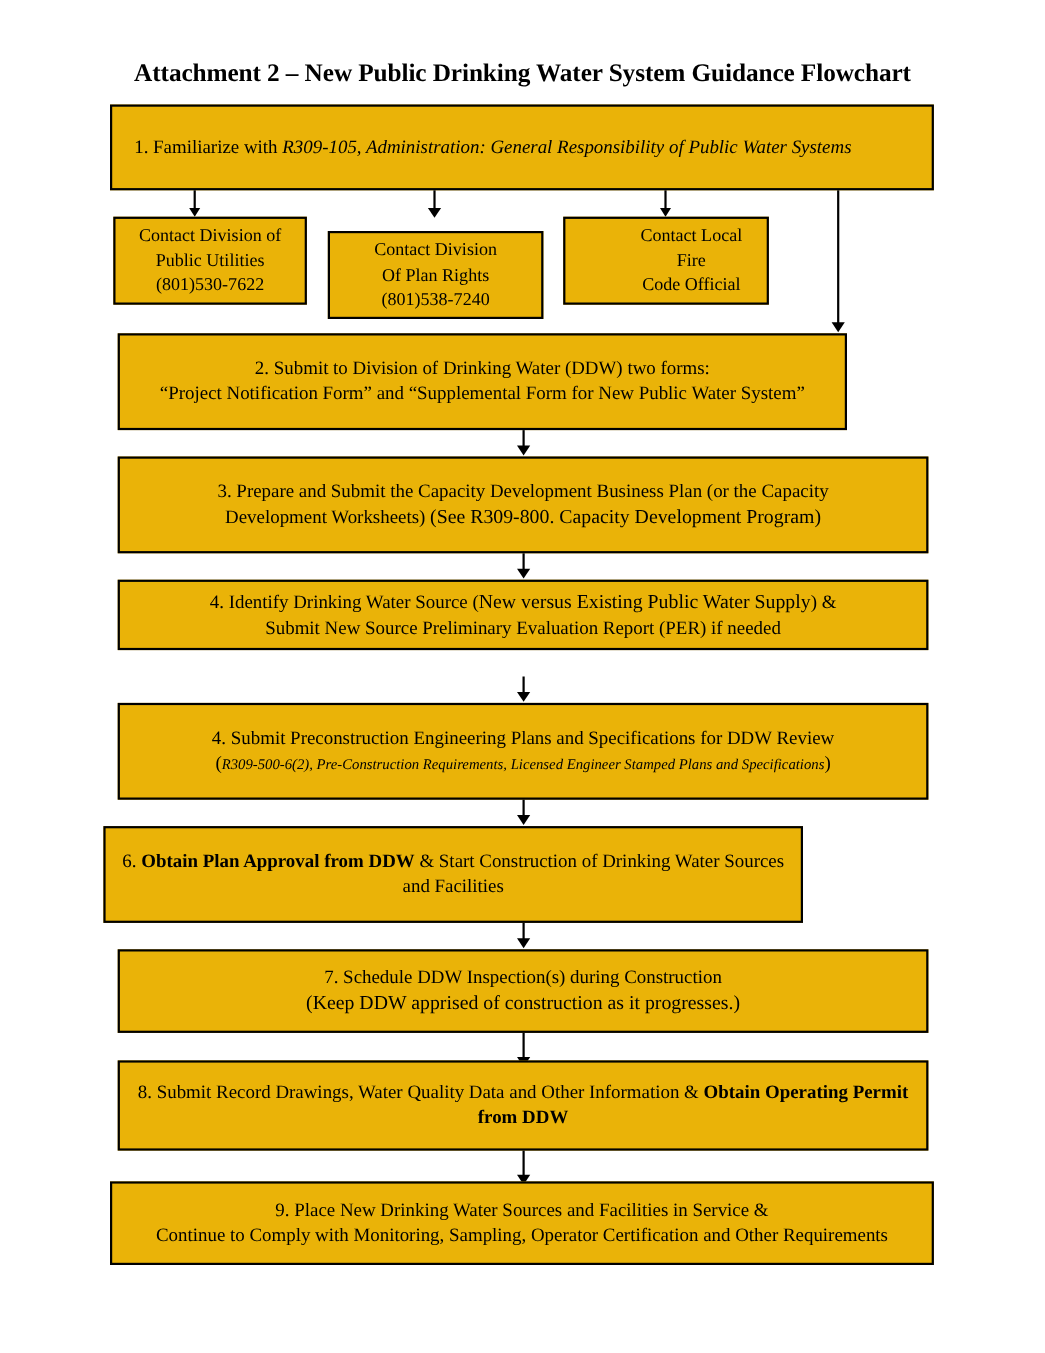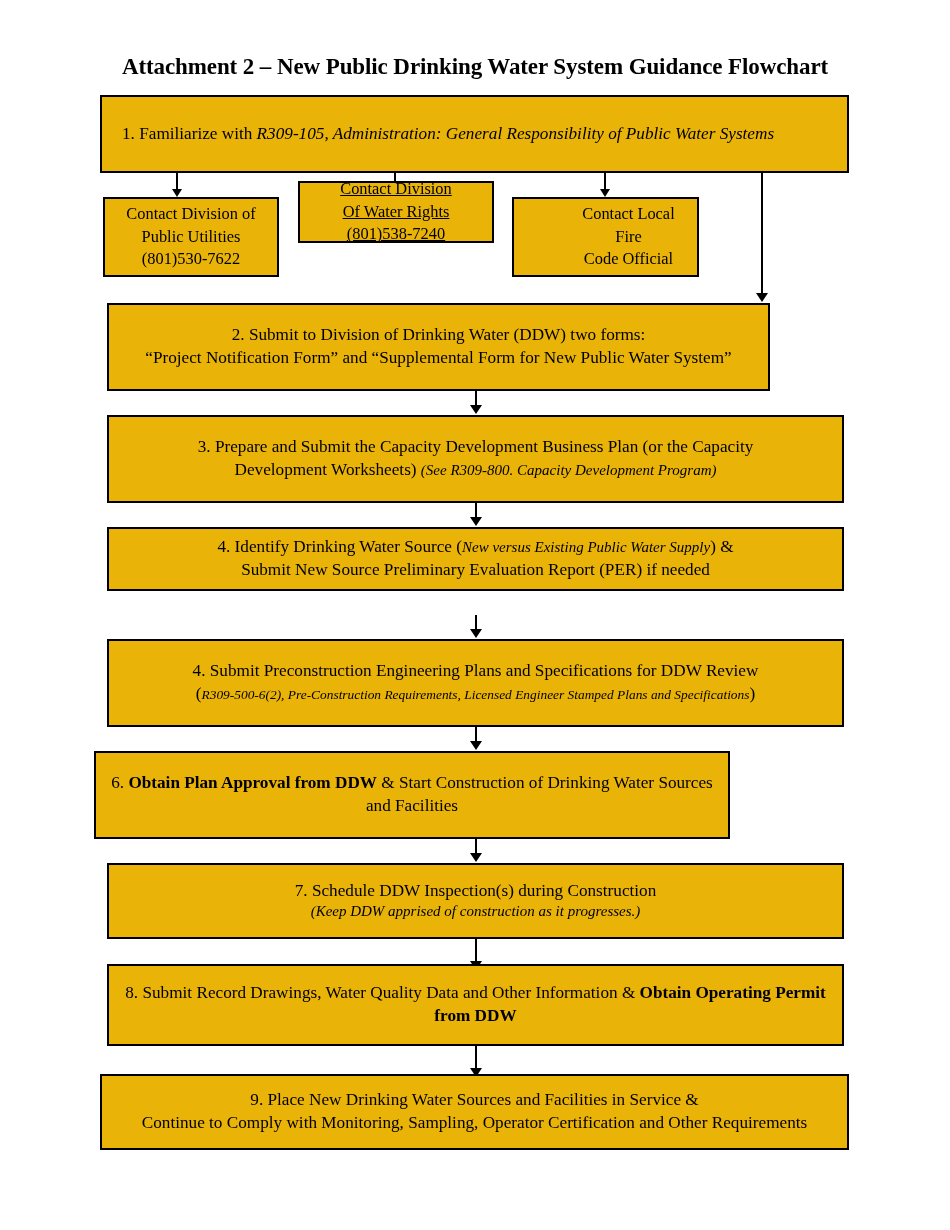--- a/index.html
+++ b/index.html
@@ -48,21 +48,21 @@
   .box-inner {
     width: 100%;
     padding: 0 10px;
     box-sizing: border-box;
     line-height: 1.33;
   }
 
   .txt-main   { font-size: 17.2px; }
   .ital       { font-style: italic; }
   .ital-sm    { font-style: italic; font-size: 13.4px; }
-  .ital-sm2   { font-style: italic; font-size: 15px; }
+  .ital-sm2   { font-size: 18px; }
   .bold       { font-weight: bold; }
 
   .contact-box .box-inner { line-height: 1.38; font-size: 16.4px; }
   .contact-box { border-width: 2.2px; }
 
   
   .vline {
     position: absolute;
     width: 2.2px;
     background: #000000;
@@ -109,24 +109,24 @@
   <div class="arrowhead" style="left:755.9px; top:293px;"></div>
 
   <div class="box contact-box" style="left:103px; top:197px; width:176px; height:80px;">
     <div class="box-inner">
       <div>Contact Division of</div>
       <div>Public Utilities</div>
       <div>(801)530-7622</div>
     </div>
   </div>
 
-  <div class="box contact-box" style="left:298px; top:181px; width:196px; height:62px;text-decoration:underline;">
+  <div class="box contact-box" style="left:298px; top:210px; width:196px; height:80px;">
     <div class="box-inner">
       <div>Contact Division</div>
-      <div>Of Water Rights</div>
+      <div>Of Plan Rights</div>
       <div>(801)538-7240</div>
     </div>
   </div>
 
   <div class="box contact-box" style="left:512px; top:197px; width:187px; height:80px;padding-left:46px;">
     <div class="box-inner">
       <div>Contact Local Fire</div>
       <div>Code Official</div>
     </div>
   </div>

